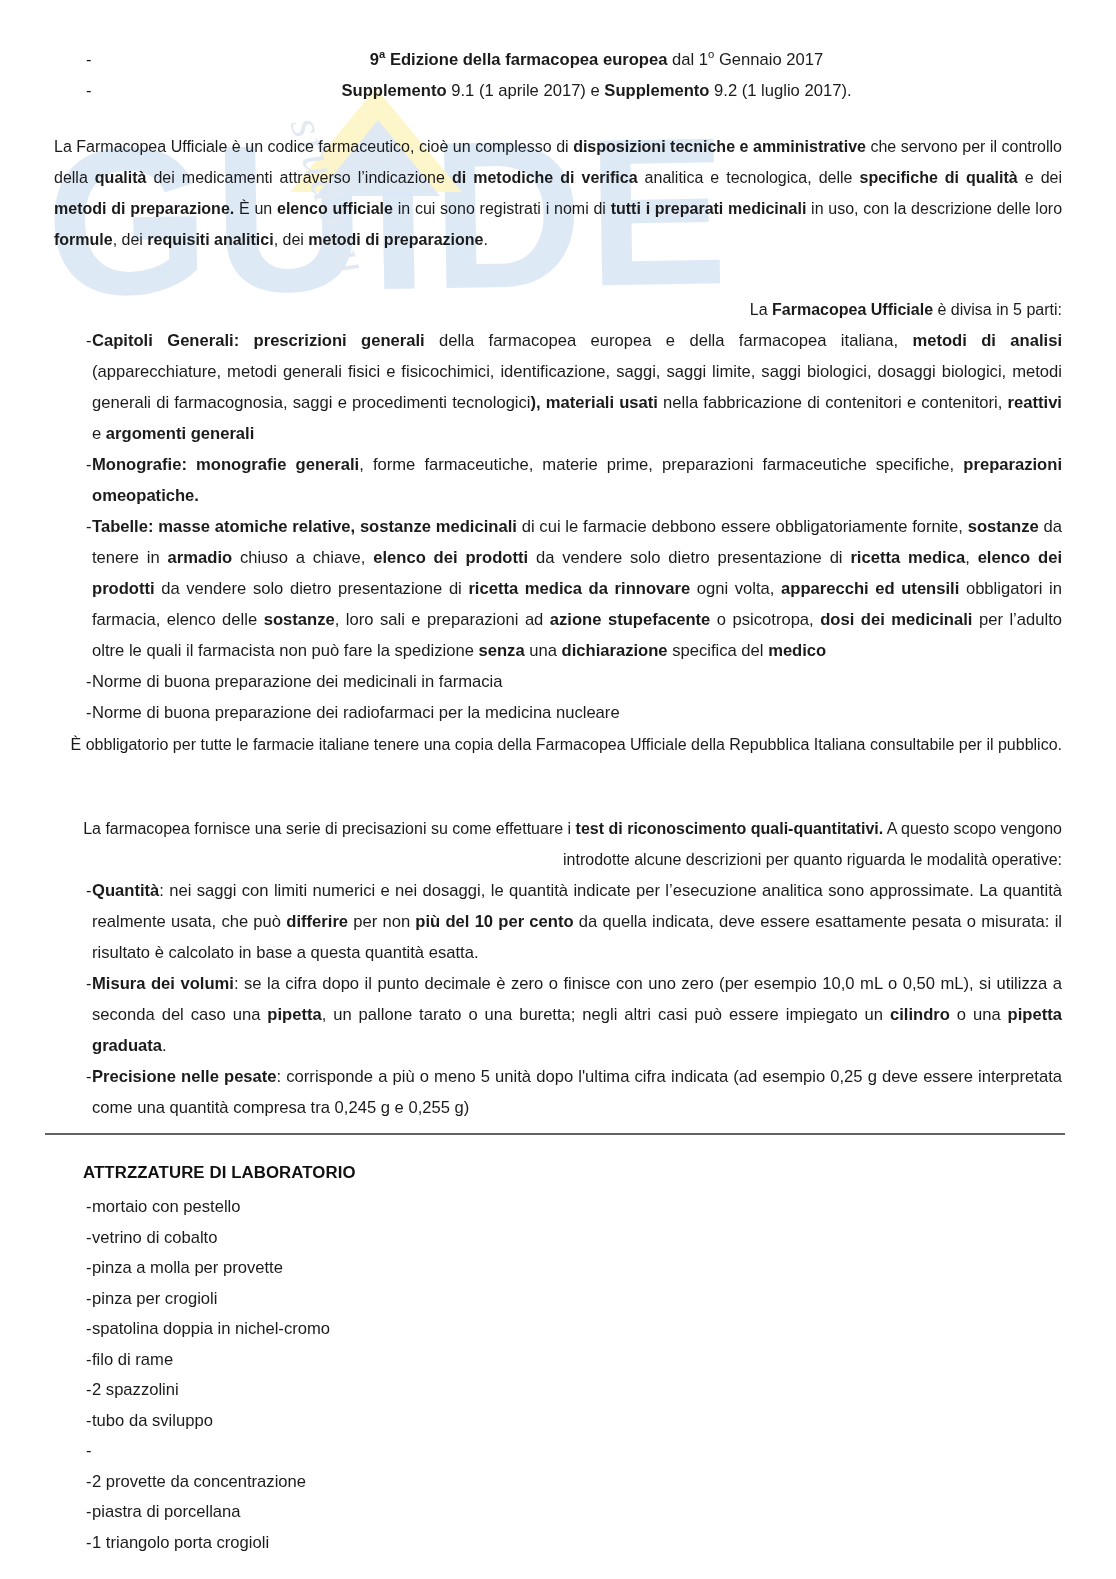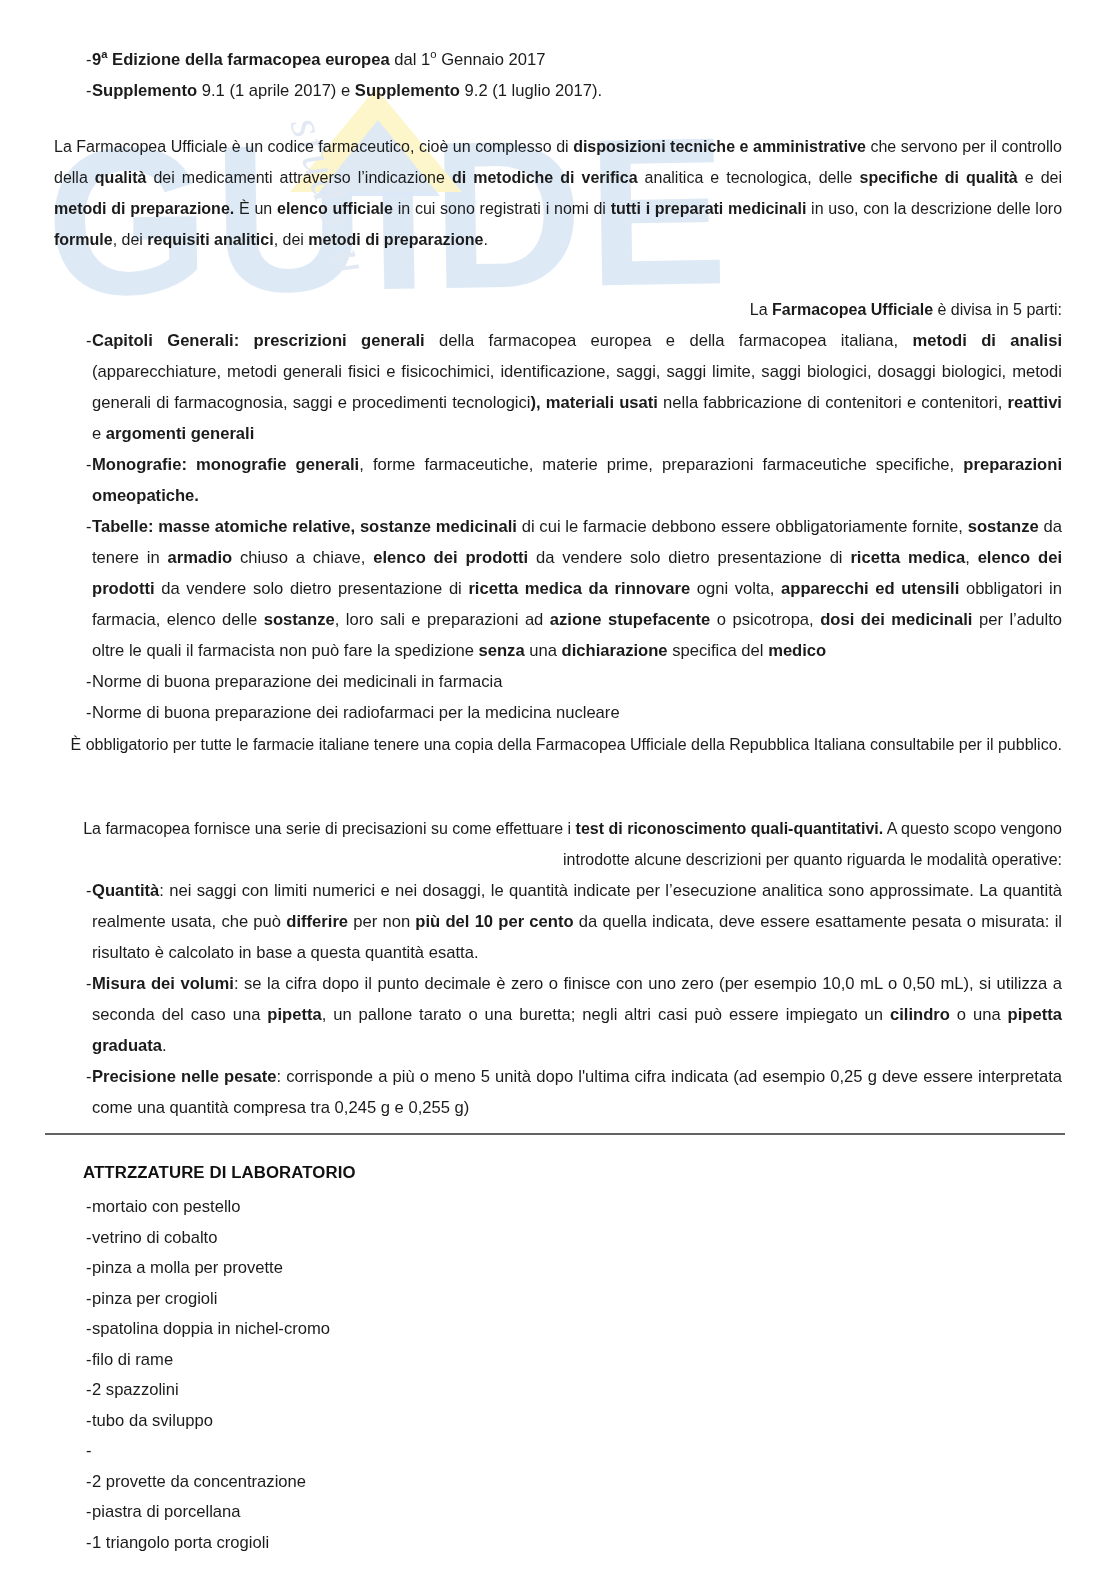--- a/index.html
+++ b/index.html
@@ -121,21 +121,21 @@
     box-sizing: border-box;
     color: #1b1b1b;
     font-size: 16.6px;
     line-height: 31px;
   }
   .btext {
     flex: 1;
     text-align: justify;
     text-justify: inter-word;
   }
-  .btext.nojust { text-align: left; }
+  .btext.nojust { text-align: center; margin-left: 39px; }
 
   sup {
     font-size: .68em;
     vertical-align: super;
     line-height: 0;
   }
 
   hr.rule {
     position: absolute;
     left: 45px;

